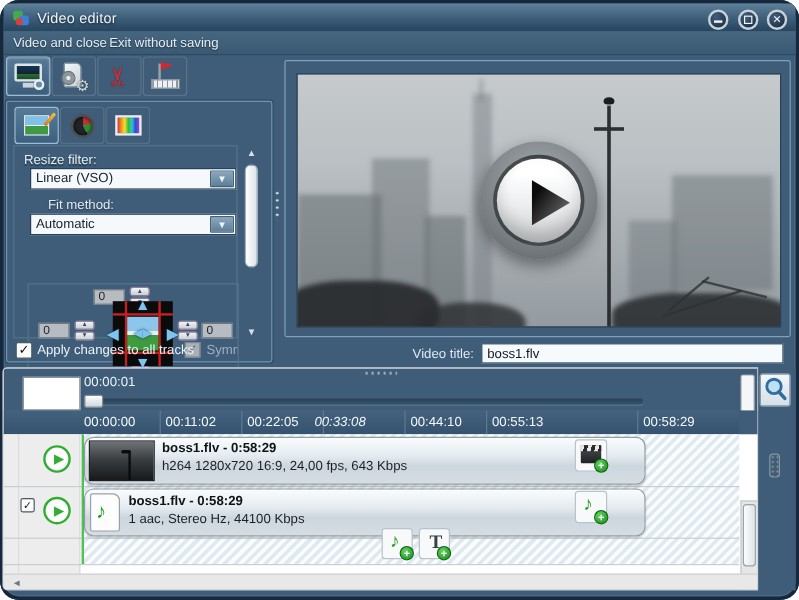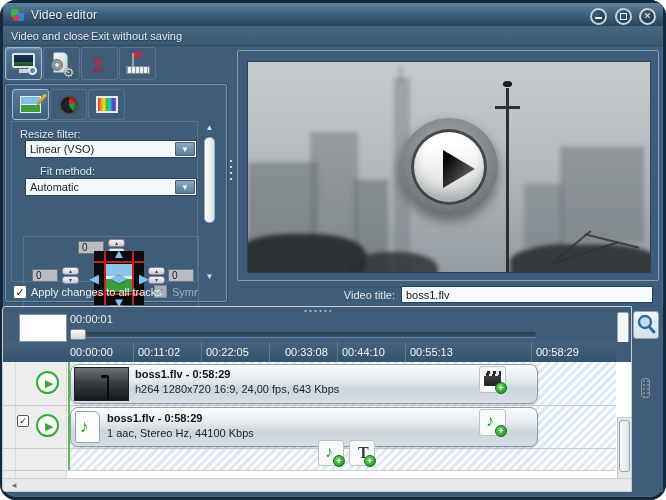--- a/index.html
+++ b/index.html
@@ -359,21 +359,21 @@
     <div class="ruler">
       <div class="tick-sep" style="left:130px;"></div>
       <div class="tick-sep" style="left:198px;"></div>
       <div class="tick-sep" style="left:266px;"></div>
       <div class="tick-sep" style="left:334px;"></div>
       <div class="tick-sep" style="left:402px;"></div>
       <div class="tick-sep" style="left:528px;"></div>
       <span class="tick-label" style="left:67px;">00:00:00</span>
       <span class="tick-label" style="left:135px;">00:11:02</span>
       <span class="tick-label" style="left:203px;">00:22:05</span>
-      <span class="tick-label" style="left:282px;">00:33:08</span>
+      <span class="tick-label" style="left:259px;font-style:italic;">00:33:08</span>
       <span class="tick-label" style="left:339px;">00:44:10</span>
       <span class="tick-label" style="left:407px;">00:55:13</span>
       <span class="tick-label" style="left:533px;">00:58:29</span>
     </div>
     <div class="ruler-right"></div>
 
     <div class="tracks">
       <div class="hatch"></div>
       <div class="gutter">
         <div class="gutter-line"></div>

